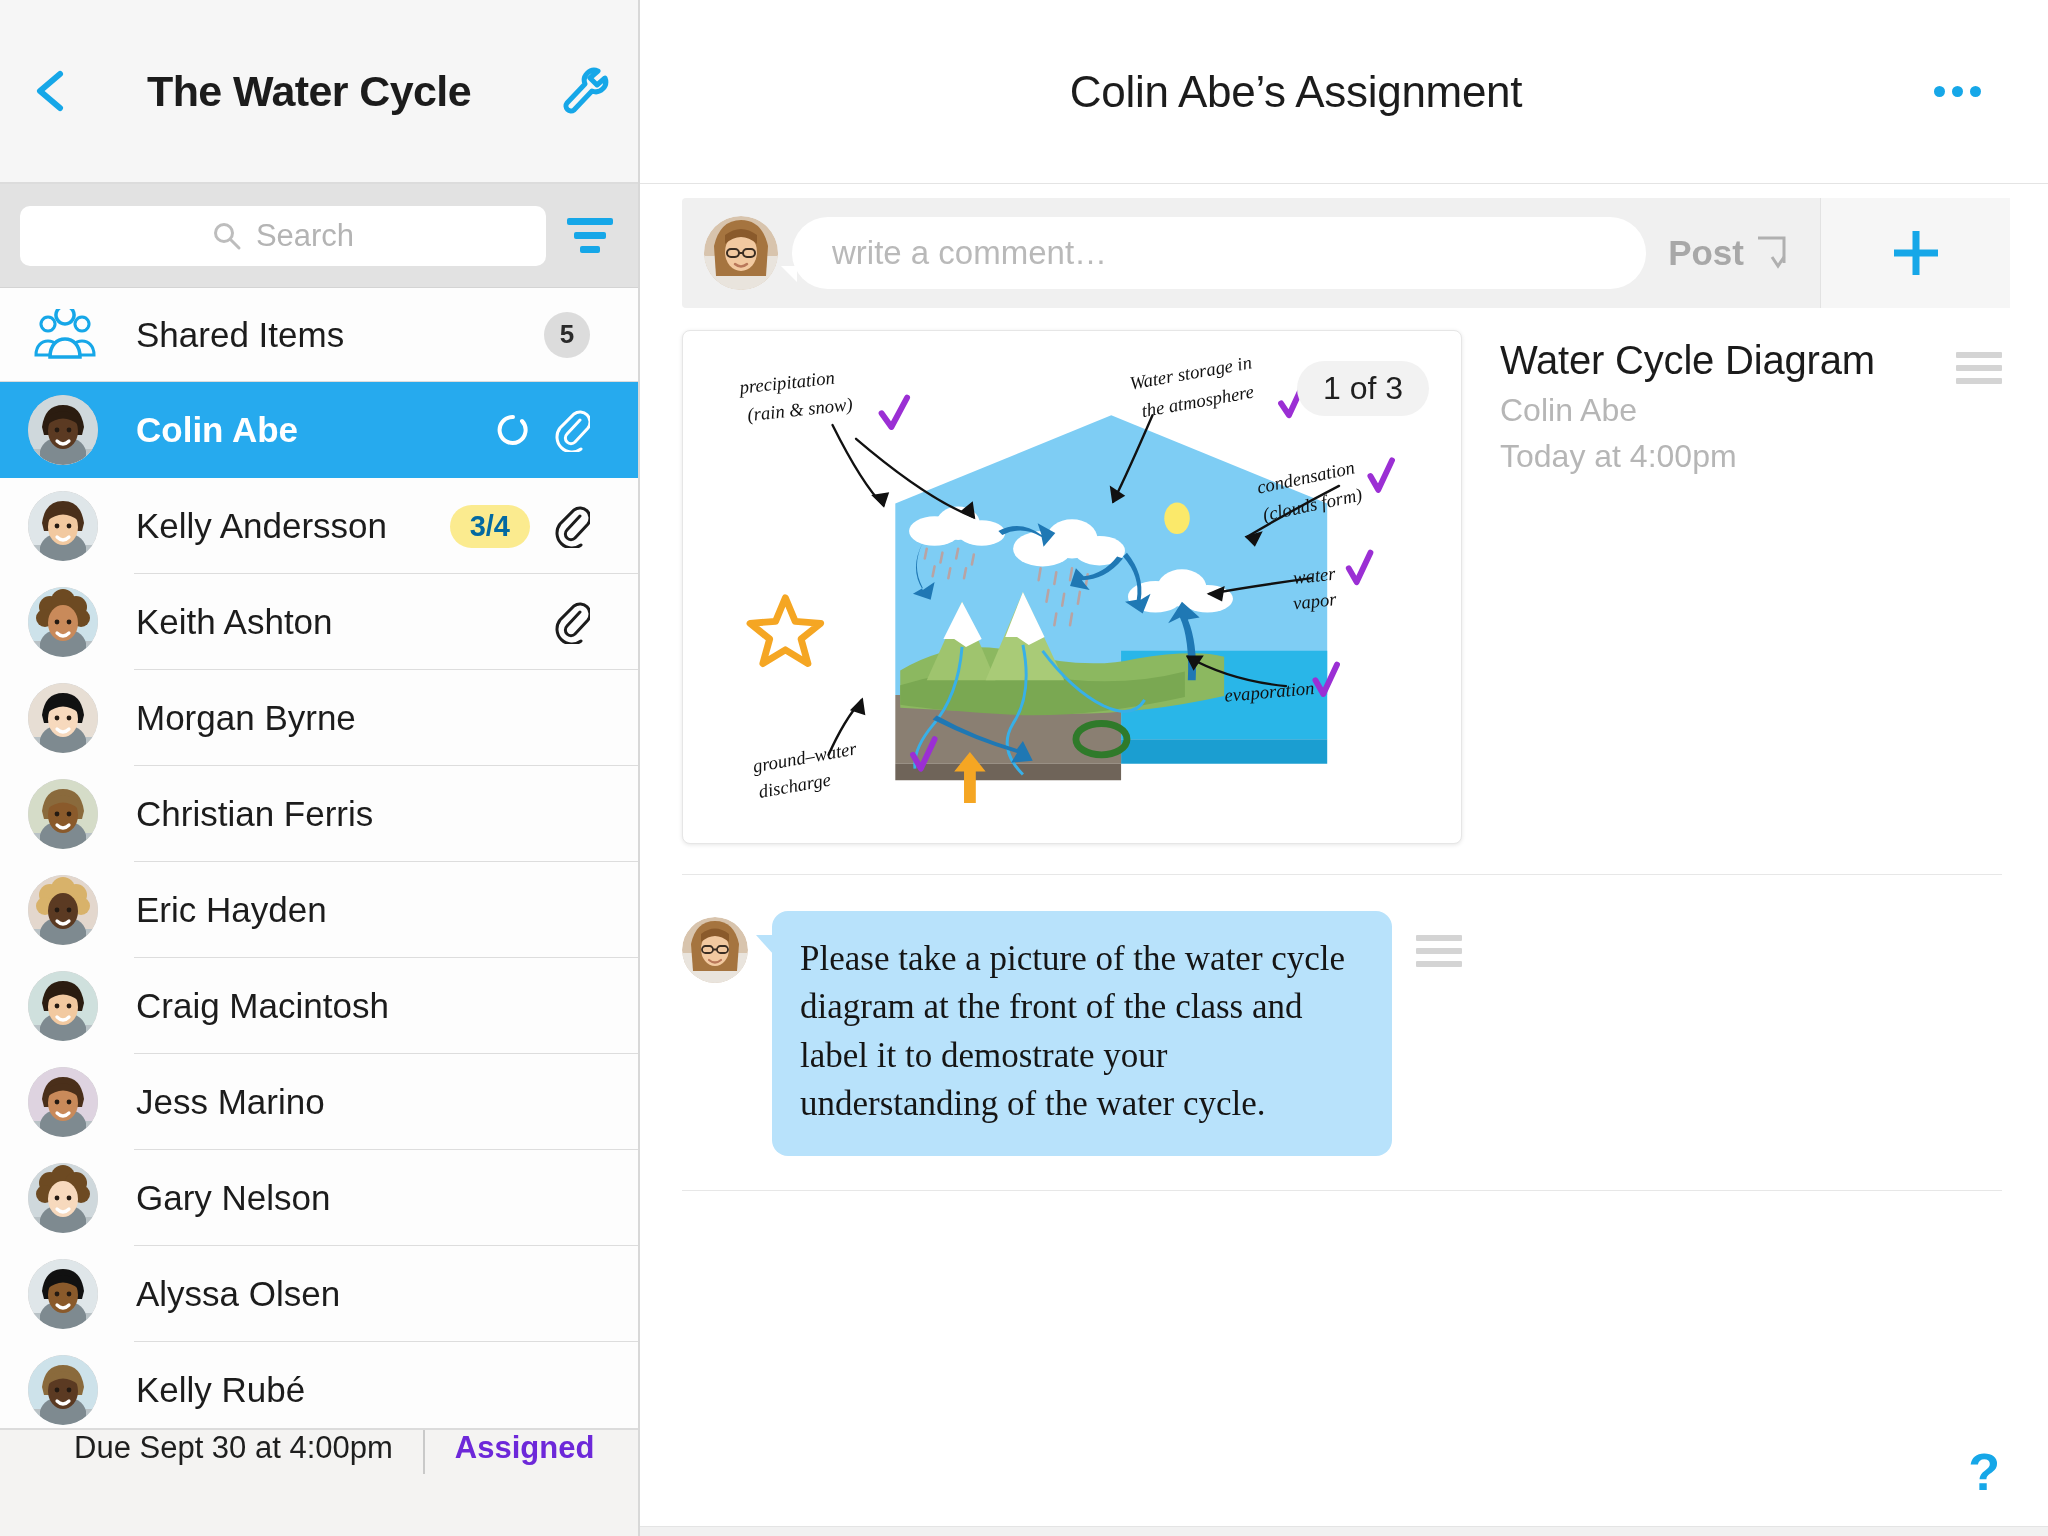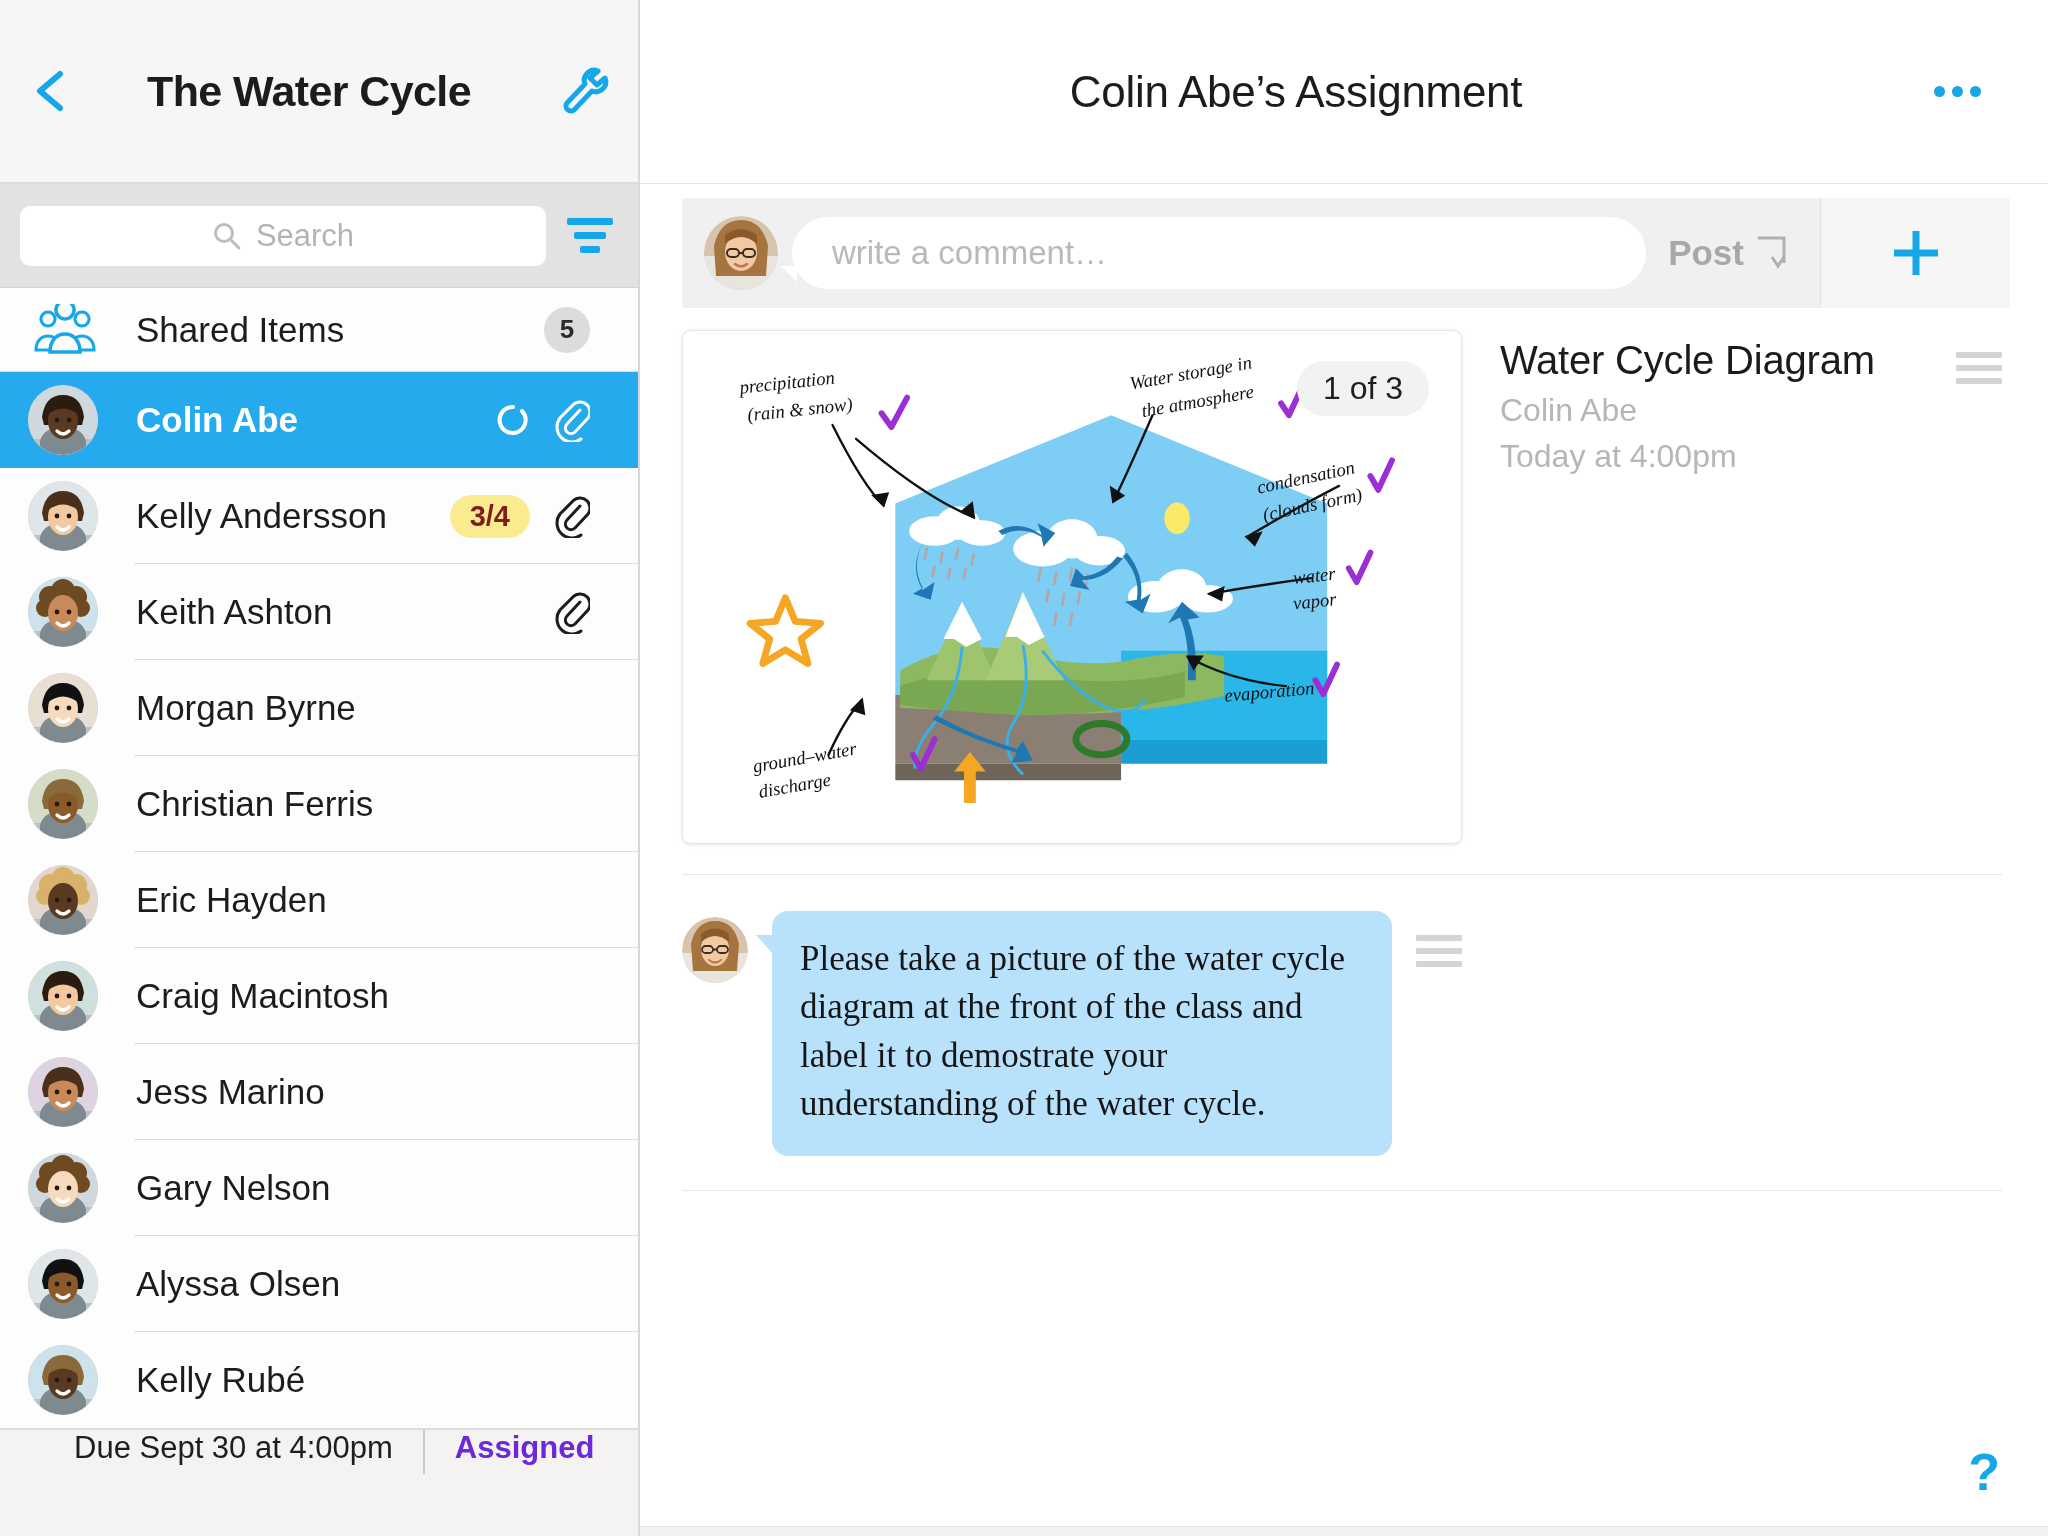--- a/index.html
+++ b/index.html
@@ -99,21 +99,21 @@
     padding: 0 48px 0 28px;
     position: relative;
     background: #fdfdfd;
     cursor: pointer;
   }
   .row .sep {
     position: absolute; left: 134px; right: 0; bottom: 0;
     height: 1px; background: #dddddd;
   }
   .row.shared {
-    height: 84px;
+    height: 94px;
     background: #fdfdfd;
     border-bottom: 1px solid #dcdcdc;
   }
   .row.selected { background: #26aaee; }
   .row.selected .row-name { color: #ffffff; font-weight: bold; }
   .avatar {
     width: 70px; height: 70px;
     border-radius: 50%;
     flex: 0 0 auto;
     margin-right: 38px;
@@ -136,21 +136,21 @@
     background: #dcdcdc;
     color: #2a2a2a;
     font-size: 26px; font-weight: bold;
     display:flex; align-items:center; justify-content:center;
   }
   .frac-badge {
     background: #fbeb8f;
     border-radius: 26px;
     padding: 7px 20px;
     font-size: 29px; font-weight: bold;
-    color: #7f1d1d;
+    color: #0369a1;
     line-height: 1;
   }
   .clip-icon { width: 38px; height: 44px; display:block; }
   .ring-icon { width: 34px; height: 34px; display:block; }
 
   .sb-footer {
     height: 108px;
     flex: 0 0 auto;
     background: #f4f3f2;
     border-top: 2px solid #dcdcdc;

